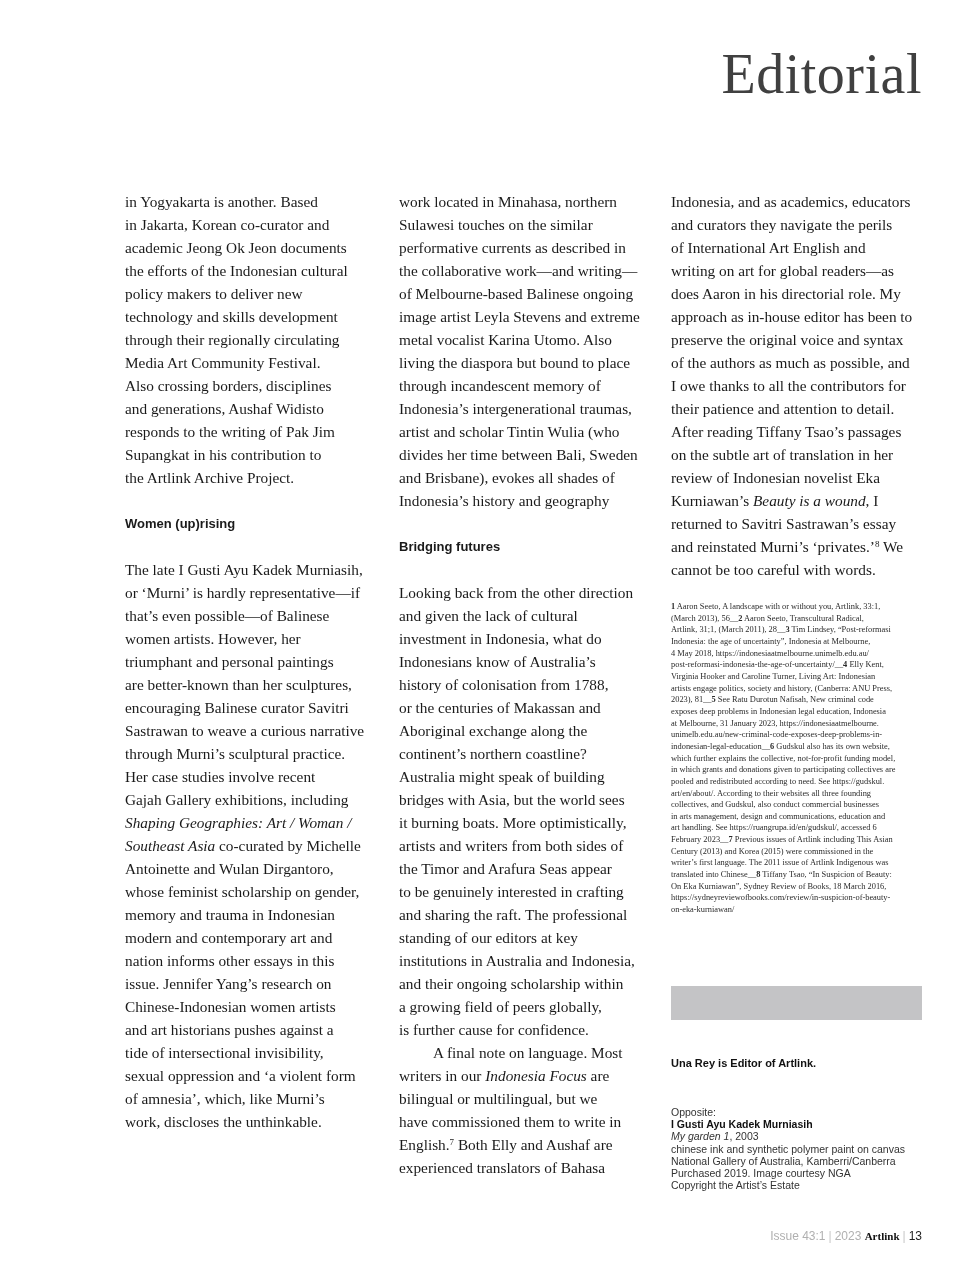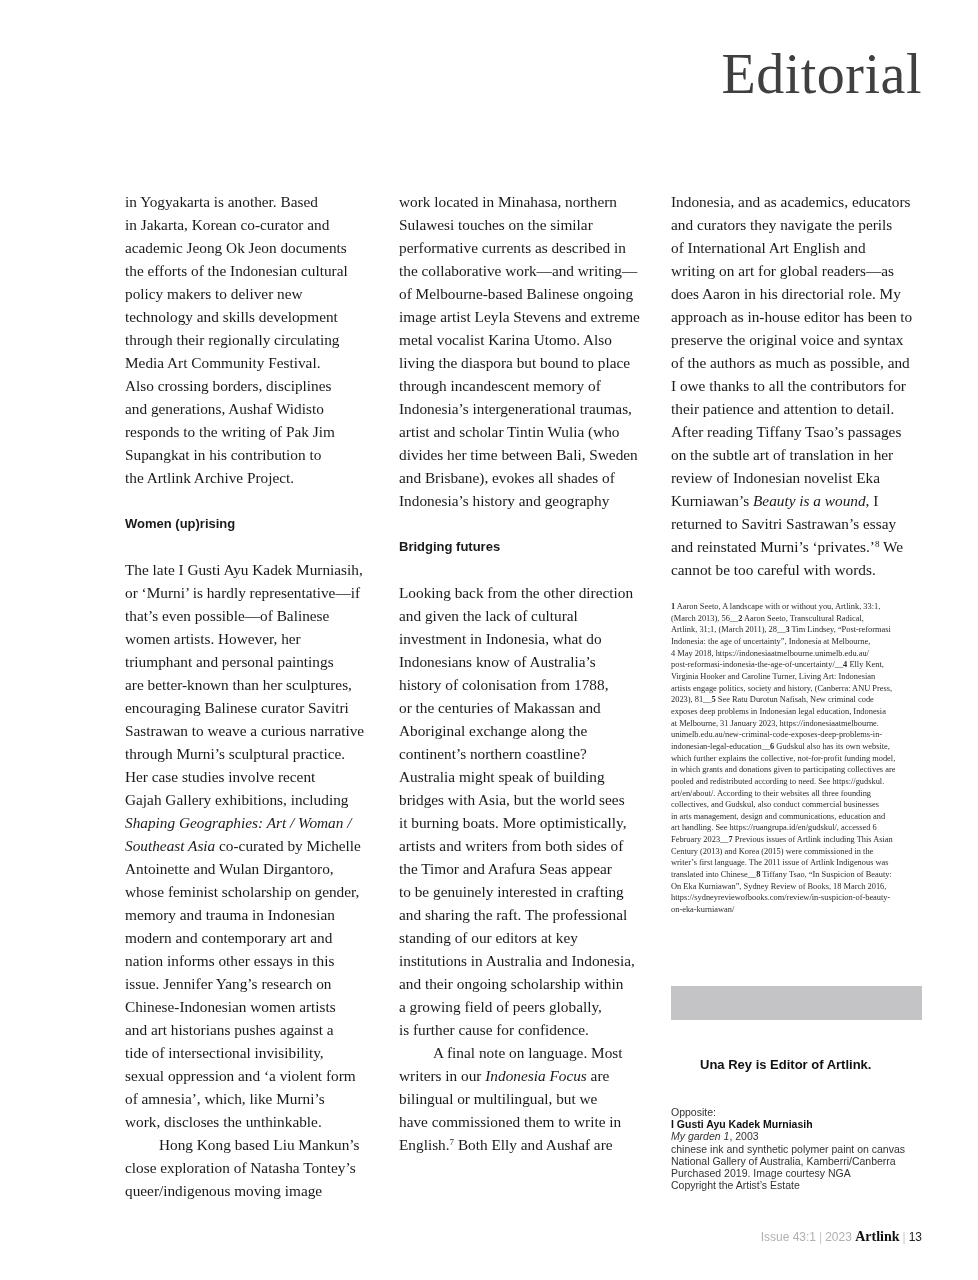--- a/index.html
+++ b/index.html
@@ -30,37 +30,37 @@
     position: absolute; left: 671px; top: 601px; width: 256px;
     font-family: "Liberation Serif", "DejaVu Serif", serif;
     font-size: 8.4px; line-height: 11.65px; color: #2a2a2a;
   }
   .fn-line { display: block; white-space: nowrap; }
   .gray-bar {
     position: absolute; left: 671px; top: 986px; width: 251px; height: 34px;
     background: #c4c4c6;
   }
   .bio {
-    position: absolute; left: 700px; top: 1057px;
-    font-family: "Liberation Sans", "DejaVu Sans", sans-serif;
-    font-weight: bold; font-size: 13px; color: #111;
+    position: absolute; left: 671px; top: 1057px;
+    font-family: "Liberation Sans", "DejaVu Sans", sans-serif;
+    font-weight: bold; font-size: 11px; color: #111;
   }
   .caption {
     position: absolute; left: 671px; top: 1106px; width: 260px;
     font-family: "Liberation Sans", "DejaVu Sans", sans-serif;
     font-size: 10.5px; line-height: 12.2px; color: #333;
   }
   .caption .cap-line { display: block; white-space: nowrap; }
   .caption .artist { font-weight: bold; color: #111; }
   .footer {
     position: absolute; right: 56px; top: 1229px;
     font-family: "Liberation Sans", "DejaVu Sans", sans-serif;
     font-size: 12px; color: #b0b0b0; white-space: nowrap;
   }
-  .footer .brand { font-family: "Liberation Serif", "DejaVu Serif", serif; font-weight: bold; color: #111; font-size: 14px; }
+  .footer .brand { font-family: "Liberation Serif", "DejaVu Serif", serif; font-weight: bold; color: #111; font-size: 11px; }
   .footer .page { color: #222; }
   .footer .sep { color: #c8c8c8; padding: 0 3px; }
 </style>
 </head>
 <body>
 
 <div class="header-title">Editorial</div>
 
 <div class="col col1">
   <div>
@@ -103,27 +103,20 @@
         <span class="line">memory and trauma in Indonesian</span>
         <span class="line">modern and contemporary art and</span>
         <span class="line">nation informs other essays in this</span>
         <span class="line">issue. Jennifer Yang’s research on</span>
         <span class="line">Chinese-Indonesian women artists</span>
         <span class="line">and art historians pushes against a</span>
         <span class="line">tide of intersectional invisibility,</span>
         <span class="line">sexual oppression and ‘a violent form</span>
         <span class="line">of amnesia’, which, like Murni’s</span>
         <span class="line">work, discloses the unthinkable.</span>
-      </div>
-  </div>
-  <div>
-    <span class="line indent">Hong Kong based Liu Mankun’s</span>
-    <div>
-        <span class="line">close exploration of Natasha Tontey’s</span>
-        <span class="line">queer/indigenous moving image</span>
       </div>
   </div>
 </div>
 
 <div class="col col2">
   <div>
       <span class="line">work located in Minahasa, northern</span>
       <span class="line">Sulawesi touches on the similar</span>
       <span class="line">performative currents as described in</span>
       <span class="line">the collaborative work—and writing—</span>
@@ -164,20 +157,21 @@
       <span class="line">is further cause for confidence.</span>
     </div>
   <div>
     <span class="line indent">A final note on language. Most</span>
     <span class="line"><span>writers in our </span><i>Indonesia Focus</i><span> are</span></span>
     <div>
         <span class="line">bilingual or multilingual, but we</span>
         <span class="line">have commissioned them to write in</span>
       </div>
     <span class="line"><span>English.</span><sup>7</sup><span> Both Elly and Aushaf are</span></span>
+    <span class="line">experienced translators of Bahasa</span>
   </div>
 </div>
 
 <div class="col col3">
   <div>
     <div>
         <span class="line">Indonesia, and as academics, educators</span>
         <span class="line">and curators they navigate the perils</span>
         <span class="line">of International Art English and</span>
         <span class="line">writing on art for global readers—as</span>

